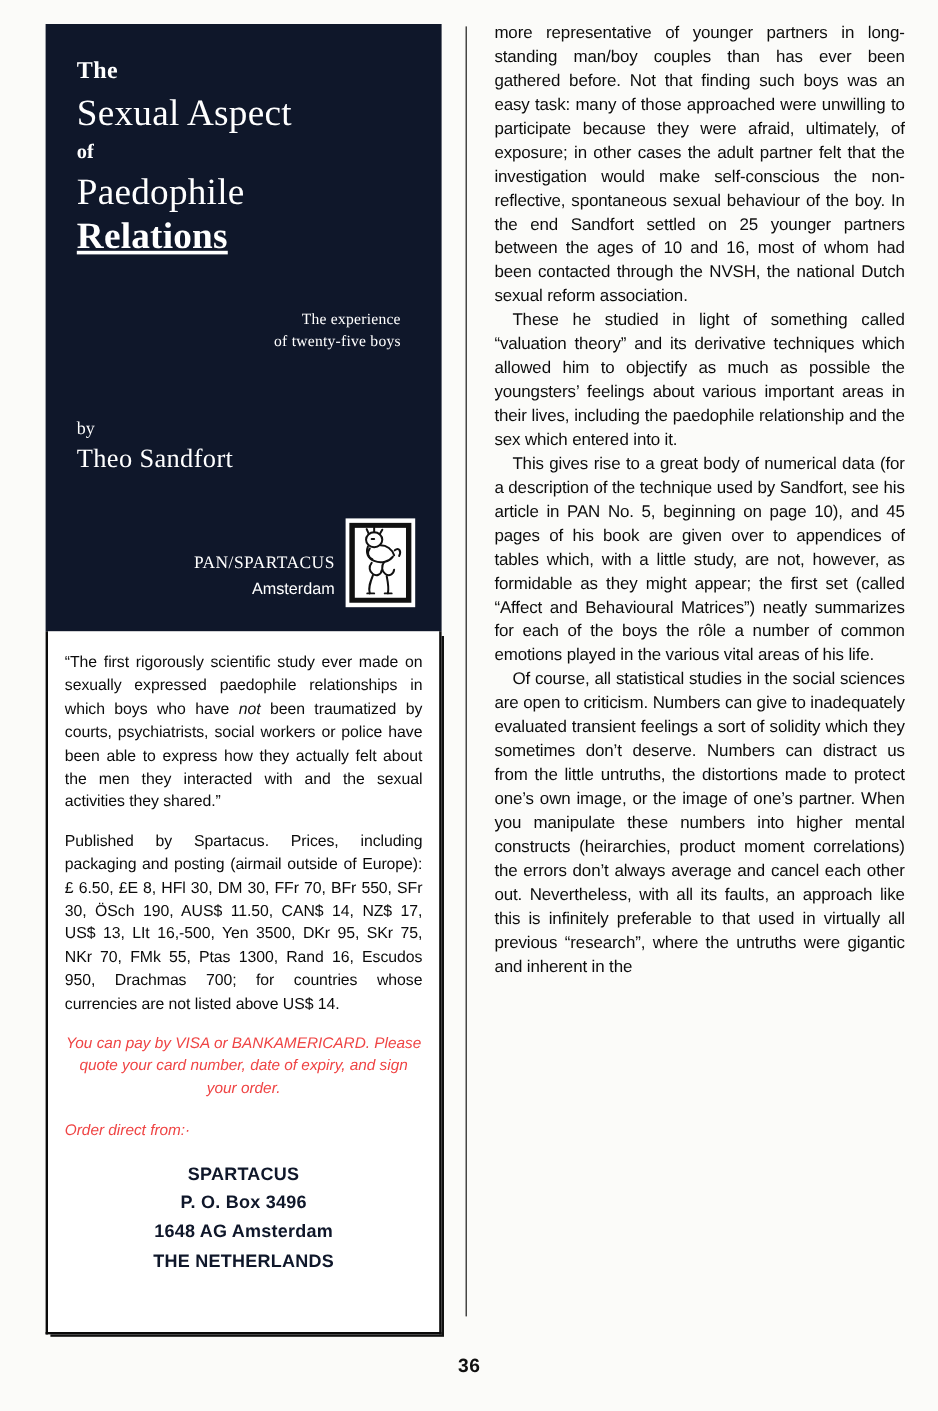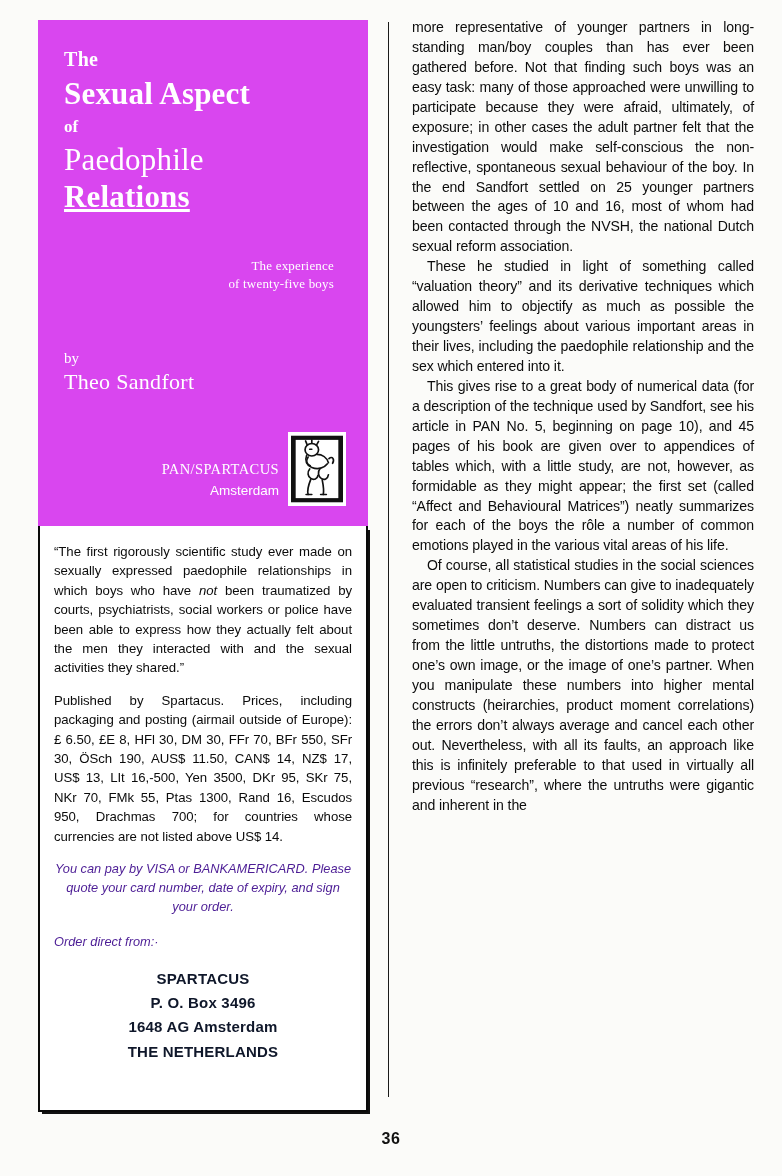--- a/index.html
+++ b/index.html
@@ -25,39 +25,39 @@
 
   
   .ad-block {
     position: absolute;
     left: 38px;
     top: 20px;
     width: 330px;
   }
 
   .ad-cover {
-    background: #d946ef;
+    background: #0f172a;
     padding: 28px 26px 20px 26px;
     height: 506px;
     box-sizing: border-box;
     position: relative;
     color: #ffffff;
   }
 
   .cover-the {
     font-family: "Liberation Serif", serif;
     font-size: 20px;
     font-weight: bold;
     line-height: 1.1;
     letter-spacing: .3px;
   }
   .cover-title-1 {
     font-family: "Liberation Serif", serif;
     font-size: 31px;
-    font-weight: bold;
+    font-weight: normal;
     line-height: 1.15;
     margin-top: 6px;
     letter-spacing: .2px;
   }
   .cover-of {
     font-family: "Liberation Serif", serif;
     font-size: 17px;
     font-weight: bold;
     line-height: 1.1;
     margin-top: 6px;
@@ -159,21 +159,21 @@
     margin: 0 0 13px 0;
     letter-spacing: -0.05px;
   }
   .copy-p em { font-style: italic; }
 
   .copy-italic {
     font-size: 12.8px;
     font-style: italic;
     line-height: 1.5;
     text-align: center;
-    color: #4c1d95;
+    color: #ef4444;
     margin: 0 0 15px 0;
   }
   .copy-italic.left-align { text-align: left; }
 
   .copy-address {
     text-align: center;
     font-weight: bold;
     font-size: 15px;
     line-height: 1.62;
     color: #0f172a;

